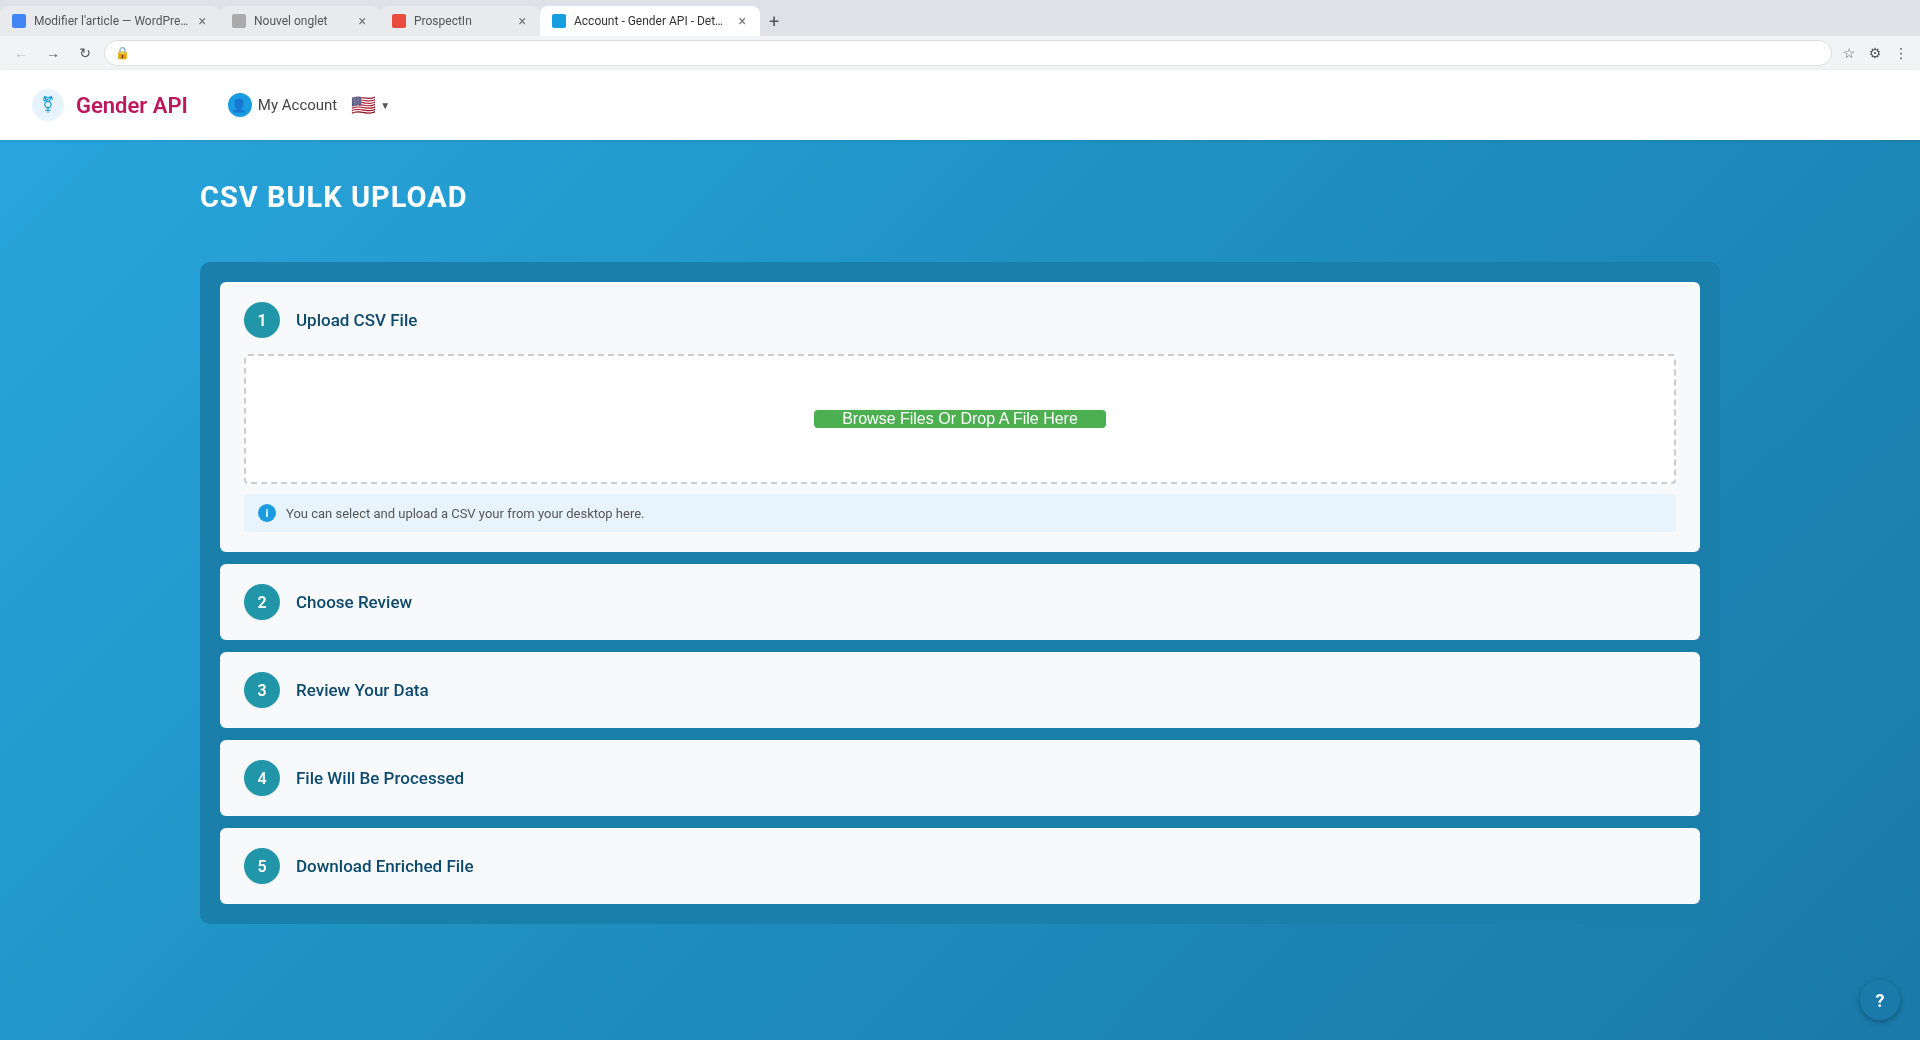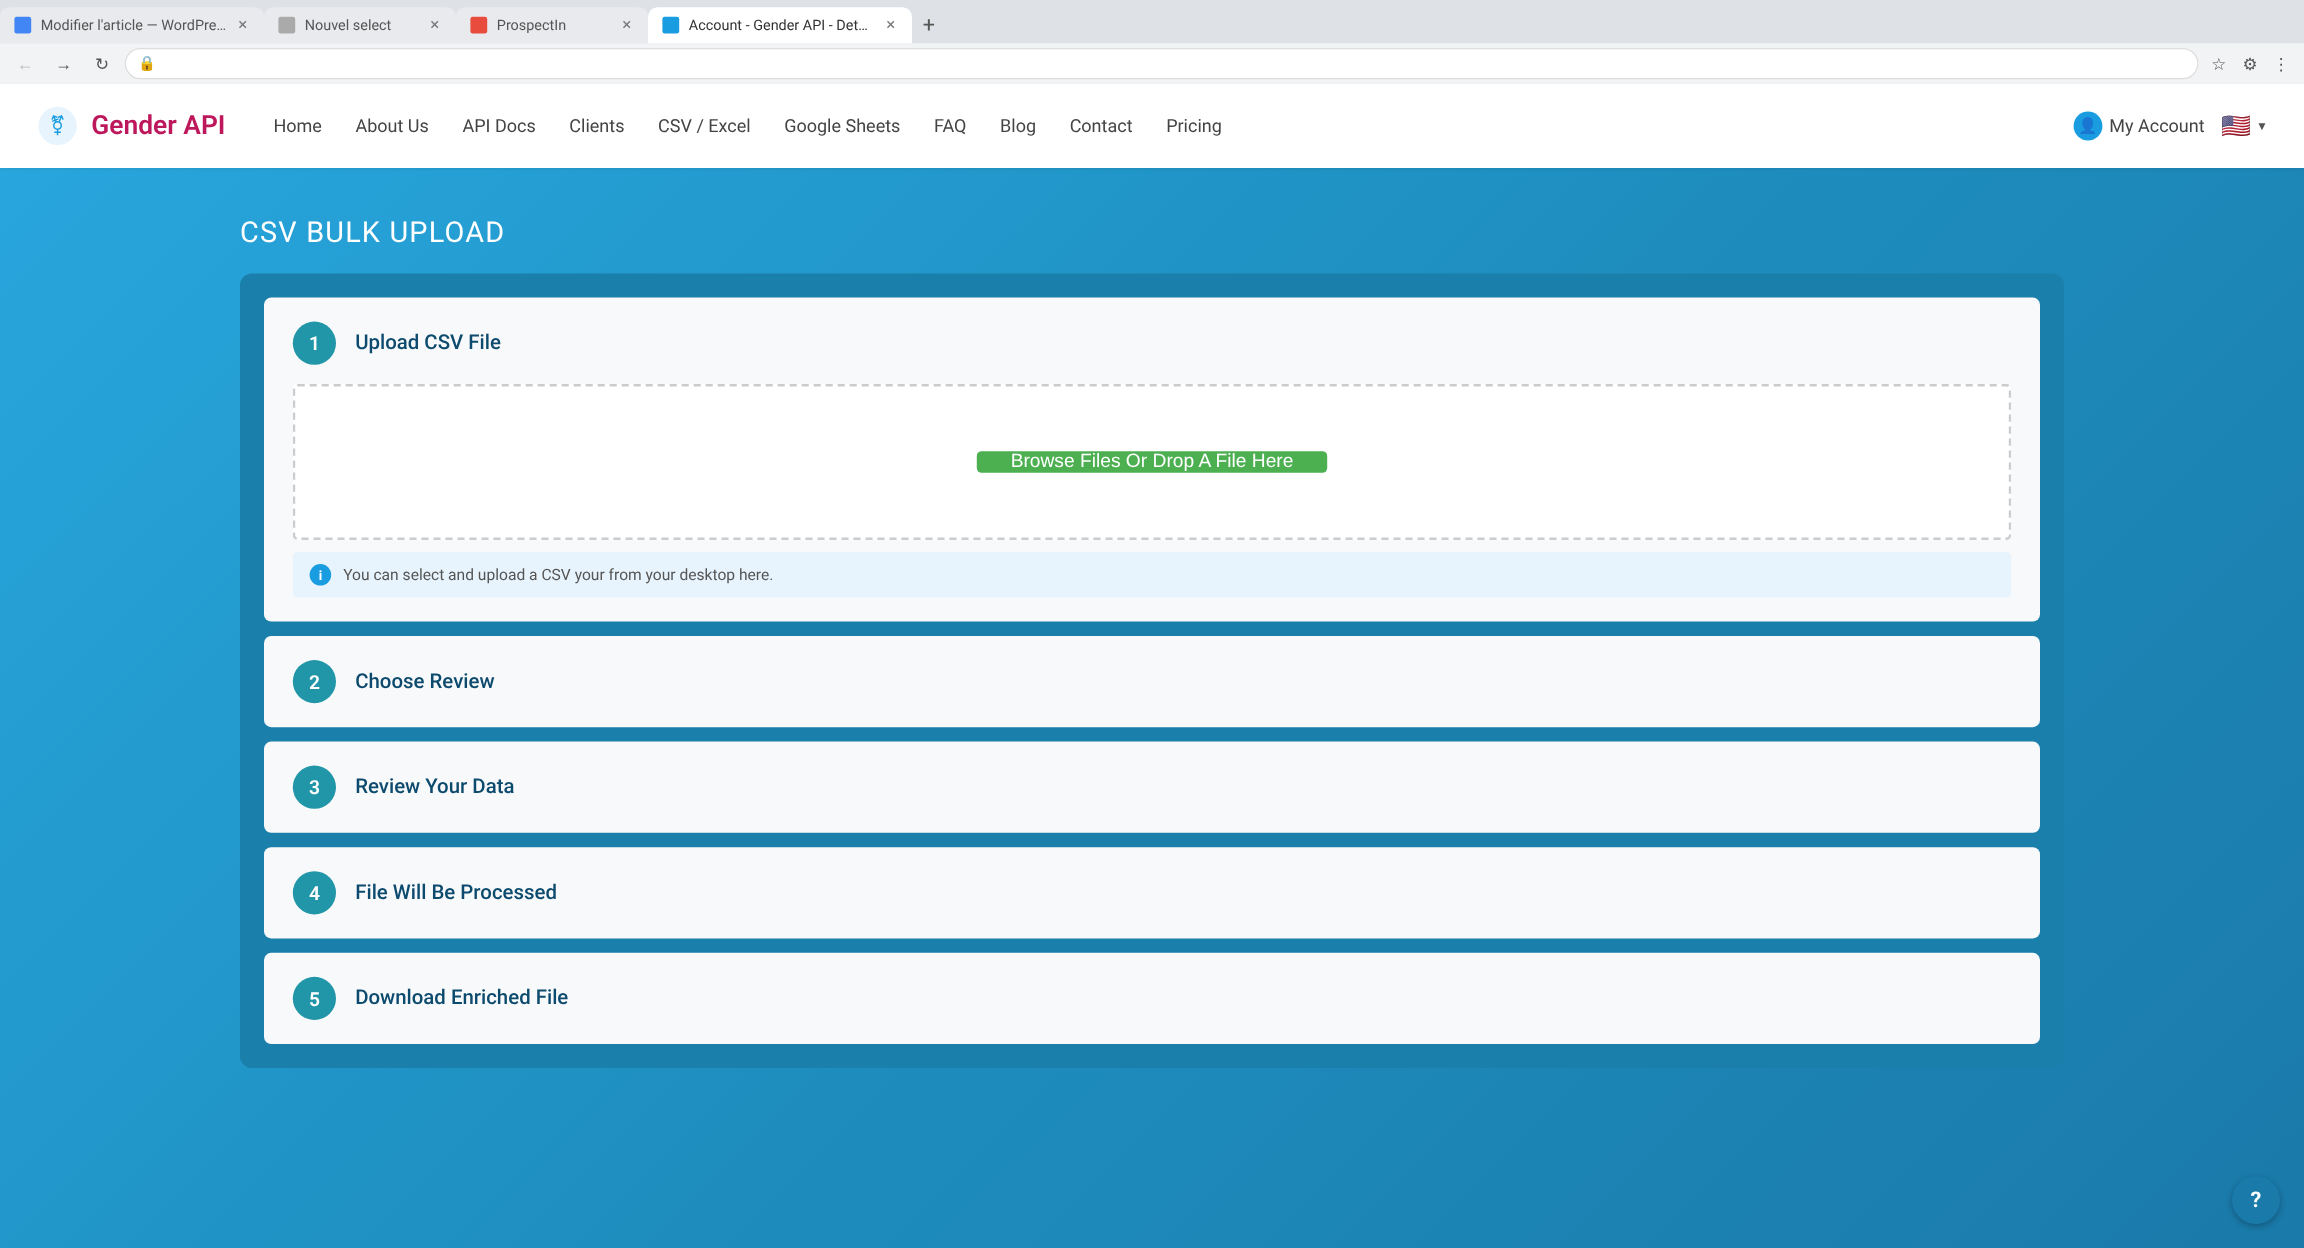--- a/index.html
+++ b/index.html
@@ -191,24 +191,24 @@
       cursor: pointer;
       font-size: 20px;
     }
     .flag-chevron { font-size: 10px; color: #555; }
 
     
     .main-content {
       padding: 40px 200px;
     }
     .page-title {
-      font-size: 24px;
-      font-weight: 400;
+      font-size: 29px;
+      font-weight: 700;
       color: #fff;
-      margin-bottom: 20px;
+      margin-bottom: 48px;
       letter-spacing: 1px;
     }
 
     .steps-container {
       background: #1a7faa;
       border-radius: 10px;
       padding: 20px;
       display: flex;
       flex-direction: column;
       gap: 12px;
@@ -314,21 +314,21 @@
 
 <div class="browser-chrome">
   <div class="tab-bar">
     <div class="tab">
       <div class="tab-favicon" style="background:#4285f4;"></div>
       <span class="tab-title">Modifier l'article — WordPress</span>
       <span class="tab-close">×</span>
     </div>
     <div class="tab">
       <div class="tab-favicon" style="background:#aaa;"></div>
-      <span class="tab-title">Nouvel select</span>
+      <span class="tab-title">Nouvel onglet</span>
       <span class="tab-close">×</span>
     </div>
     <div class="tab">
       <div class="tab-favicon" style="background:#e74c3c;"></div>
       <span class="tab-title">ProspectIn</span>
       <span class="tab-close">×</span>
     </div>
     <div class="tab active">
       <div class="tab-favicon" style="background:#1a9de0;"></div>
       <span class="tab-title">Account - Gender API - Determ...</span>
@@ -353,32 +353,20 @@
 </div>
 
 <nav class="site-nav">
   <div class="logo-area">
     <svg class="logo-icon" viewBox="0 0 36 36">
       <circle cx="18" cy="18" r="16" fill="#e8f4fd"></circle>
       <text x="18" y="23" text-anchor="middle" font-size="16" fill="#1a9de0">⚧</text>
     </svg>
     <span class="logo-text">Gender API</span>
   </div>
-  <div class="nav-links">
-    <a class="nav-link">Home</a>
-    <a class="nav-link">About Us</a>
-    <a class="nav-link">API Docs</a>
-    <a class="nav-link">Clients</a>
-    <a class="nav-link">CSV / Excel</a>
-    <a class="nav-link">Google Sheets</a>
-    <a class="nav-link">FAQ</a>
-    <a class="nav-link">Blog</a>
-    <a class="nav-link">Contact</a>
-    <a class="nav-link">Pricing</a>
-  </div>
   <div class="nav-right">
     <div class="my-account-btn">
       <div class="account-icon">👤</div>
       <span>My Account</span>
     </div>
     <div class="flag-btn">
       <span>🇺🇸</span>
       <span class="flag-chevron">▼</span>
     </div>
   </div>

